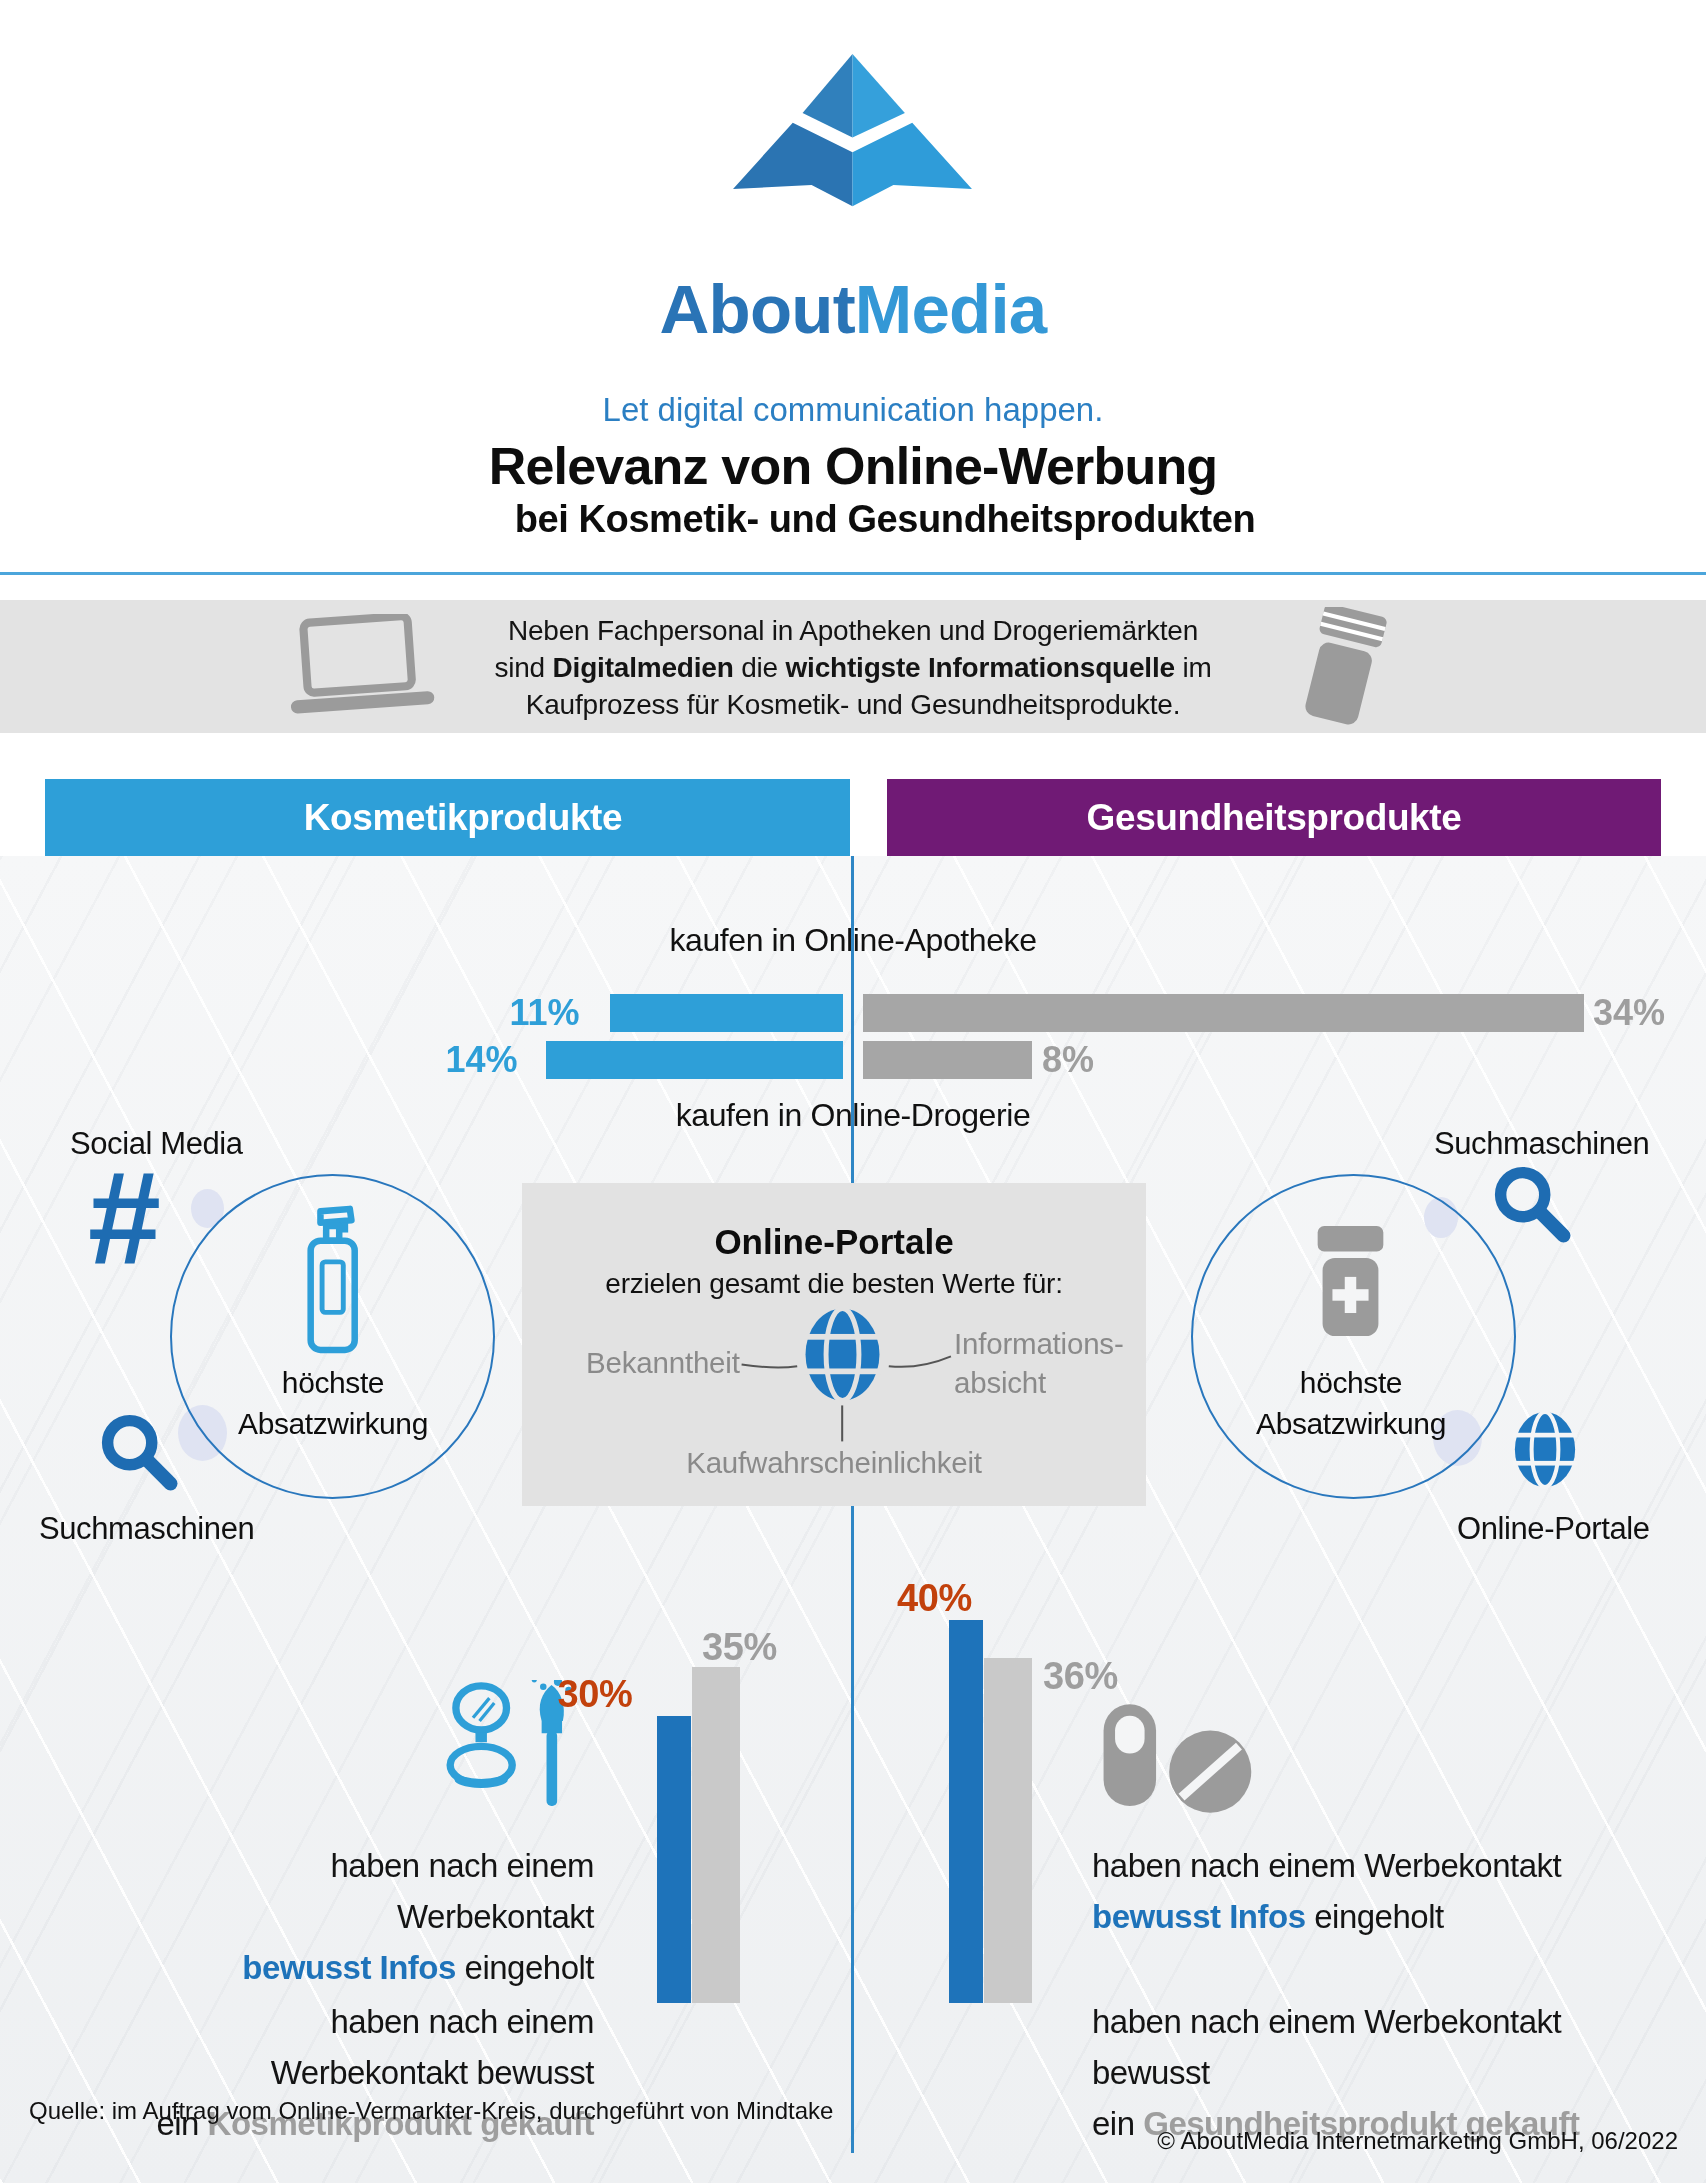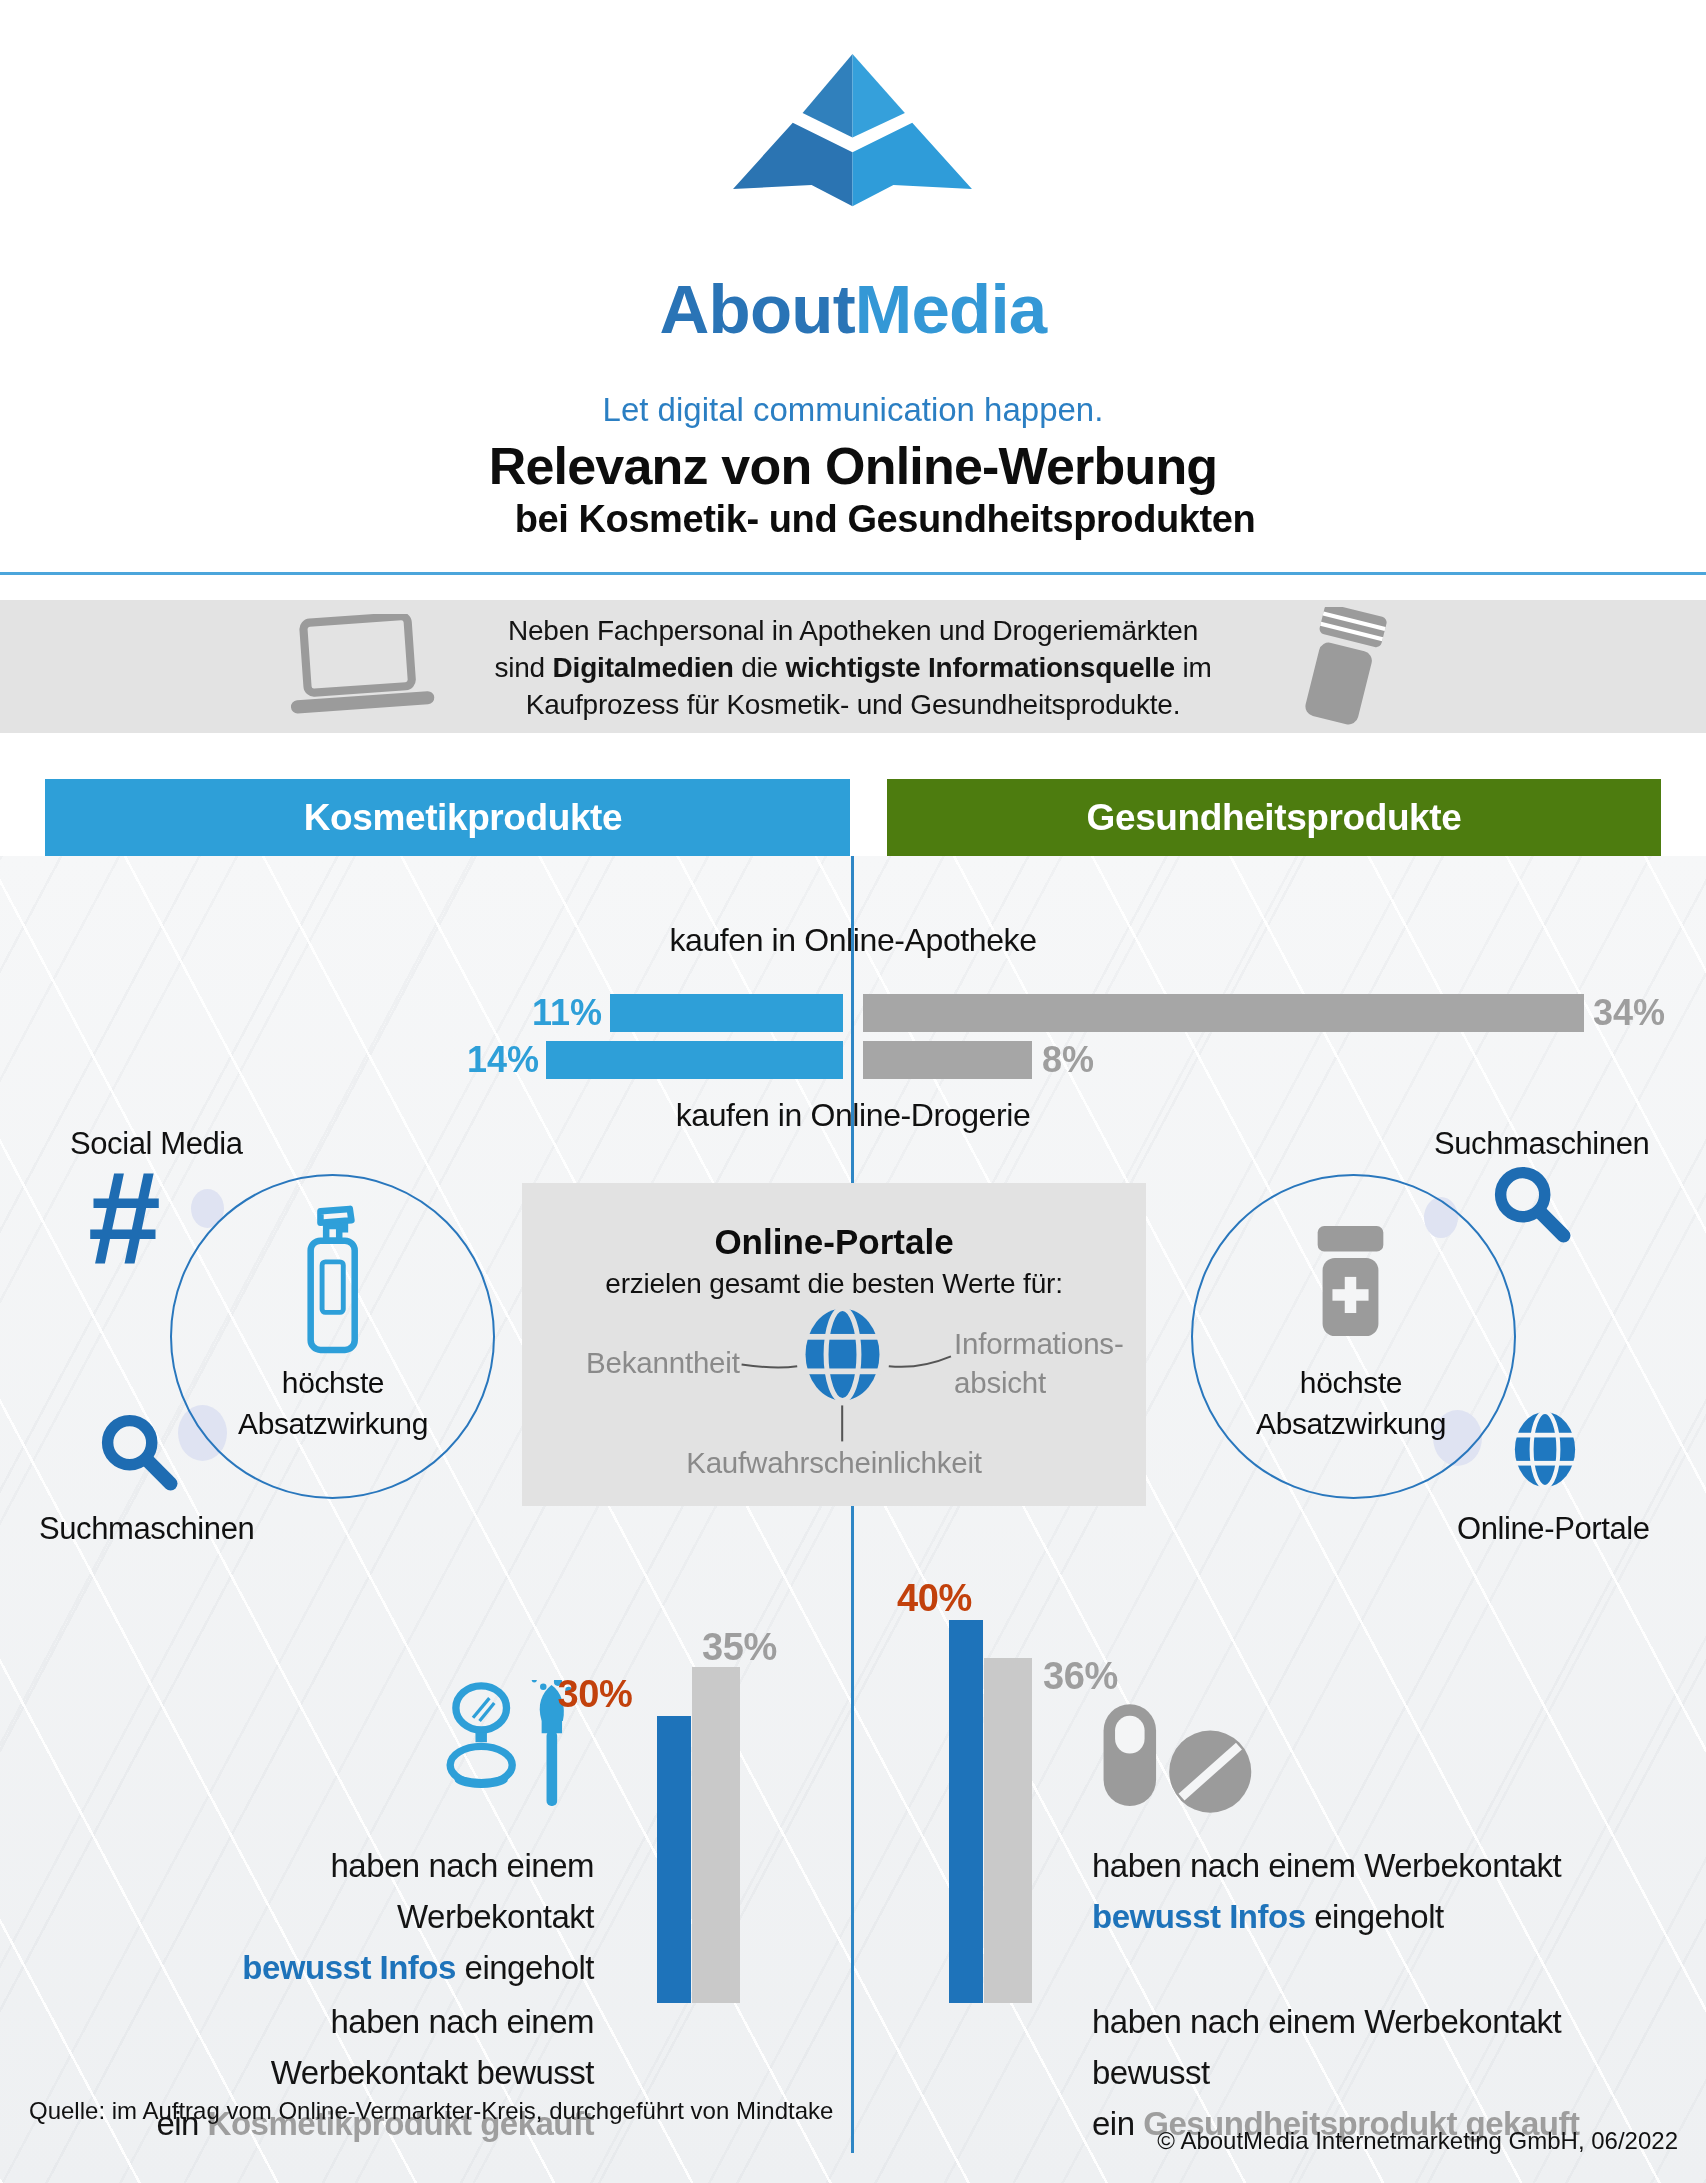--- a/index.html
+++ b/index.html
@@ -20,21 +20,21 @@
   .tagline{font-size:33px;color:#2B7FC3;}
   .title1{font-size:52px;font-weight:bold;color:#0d0d0d;letter-spacing:-0.8px;}
   .title2{font-size:38px;font-weight:bold;color:#0d0d0d;letter-spacing:-0.4px;}
   .rule{left:0;top:572px;width:1706px;height:2.5px;background:#4BA5DB;}
   .banner{left:0;top:600px;width:1706px;height:133px;background:#E3E3E3;}
   .banner-text{left:0;top:612px;width:1706px;text-align:center;font-size:28px;line-height:37px;color:#141414;letter-spacing:-0.2px;}
   .hdr{top:779px;height:77px;line-height:77px;text-align:center;color:#ffffff;font-size:37px;font-weight:bold;letter-spacing:-0.4px;}
   .divider{left:851px;top:856px;width:3.3px;height:1297px;background:#2E86C5;}
   .klabel{text-align:center;font-size:32px;color:#111;letter-spacing:-0.4px;left:0;width:1706px;}
   .bar{height:38px;}
-  .pctL{font-size:36px;font-weight:bold;line-height:38px;text-align:right;}
+  .pctL{font-size:36px;font-weight:bold;line-height:38px;text-align:center;}
   .pctR{font-size:36px;font-weight:bold;line-height:38px;text-align:left;}
   .blue-sky{color:#2E9FD8;} .gray-lab{color:#9E9E9E;}
   .midlab{font-size:31px;color:#111;letter-spacing:-0.4px;}
   .circle{border:2.5px solid #2977BD;border-radius:50%;background:transparent;}
   .circtext{text-align:center;font-size:30px;line-height:41px;color:#0d0d0d;letter-spacing:-0.4px;}
   .dot{background:#DFE3F2;border-radius:50%;}
   .pbox{left:522px;top:1183px;width:624px;height:323px;background:#E2E2E2;}
   .pbox-title{left:0;top:39px;width:624px;text-align:center;font-size:35px;font-weight:bold;color:#0d0d0d;position:absolute;}
   .pbox-sub{left:0;top:85px;width:624px;text-align:center;font-size:28px;color:#111;position:absolute;letter-spacing:-0.2px;}
   .pbox-lab{position:absolute;font-size:29.5px;color:#8A8A8A;letter-spacing:-0.2px;line-height:39px;}
@@ -89,21 +89,21 @@
   <svg class="abs z2" style="left:1298px;top:607px;" width="90" height="119" viewBox="0 0 110 145">
     <g transform="rotate(14 55 72)">
       <rect x="16" y="2" width="78" height="38" rx="7" fill="#9B9B9B"></rect>
       <rect x="16" y="13" width="78" height="5" fill="#ffffff"></rect>
       <rect x="16" y="26" width="78" height="5" fill="#ffffff"></rect>
       <rect x="22" y="48" width="66" height="92" rx="12" fill="#9B9B9B"></rect>
     </g>
   </svg>
 
   <div class="abs z2 hdr" style="left:45px;width:774px;background:#2E9FD8;padding-left:31px;">Kosmetikprodukte</div>
-  <div class="abs z2 hdr" style="left:887px;width:774px;background:#4d7c0f;">Gesundheitsprodukte</div>
+  <div class="abs z2 hdr" style="left:887px;width:774px;background:#701a75;">Gesundheitsprodukte</div>
 
   <div class="abs z1 divider"></div>
 
   <div class="abs z2 klabel" style="top:922px;">kaufen in Online-Apotheke</div>
 
   <div class="abs z2 pctL blue-sky" style="left:487px;width:115px;top:994px;">11%</div>
   <div class="abs z2 bar" style="right: 863px; top: 994px; background: rgb(46, 159, 216); width: 233px;"></div>
   <div class="abs z2 bar" style="left: 863px; top: 994px; background: rgb(166, 166, 166); width: 721px;"></div>
   <div class="abs z2 pctR gray-lab" style="left:1593px;width:106px;top:994px;">34%</div>
 

